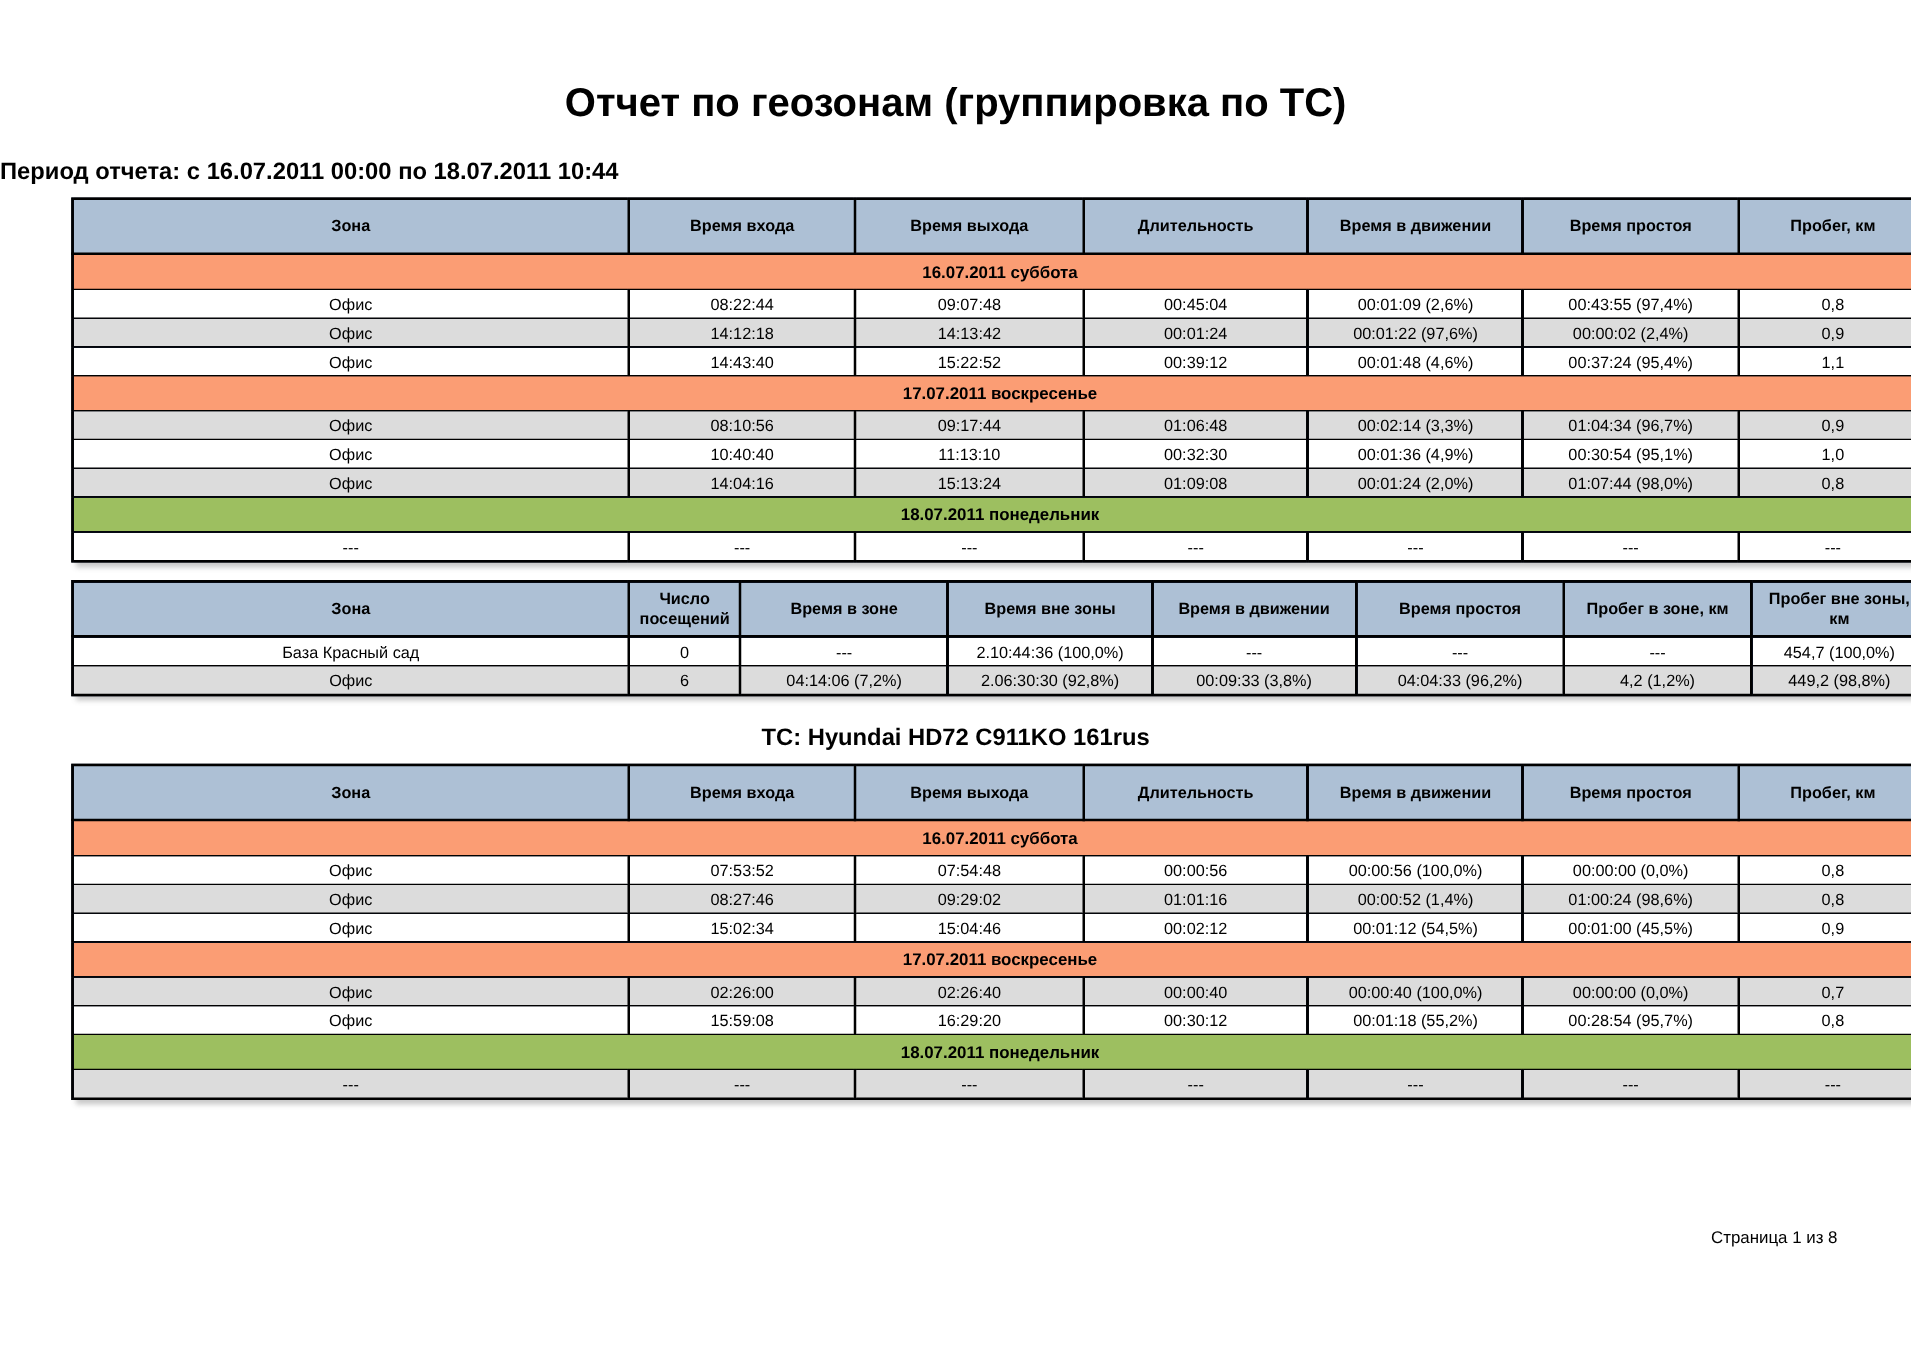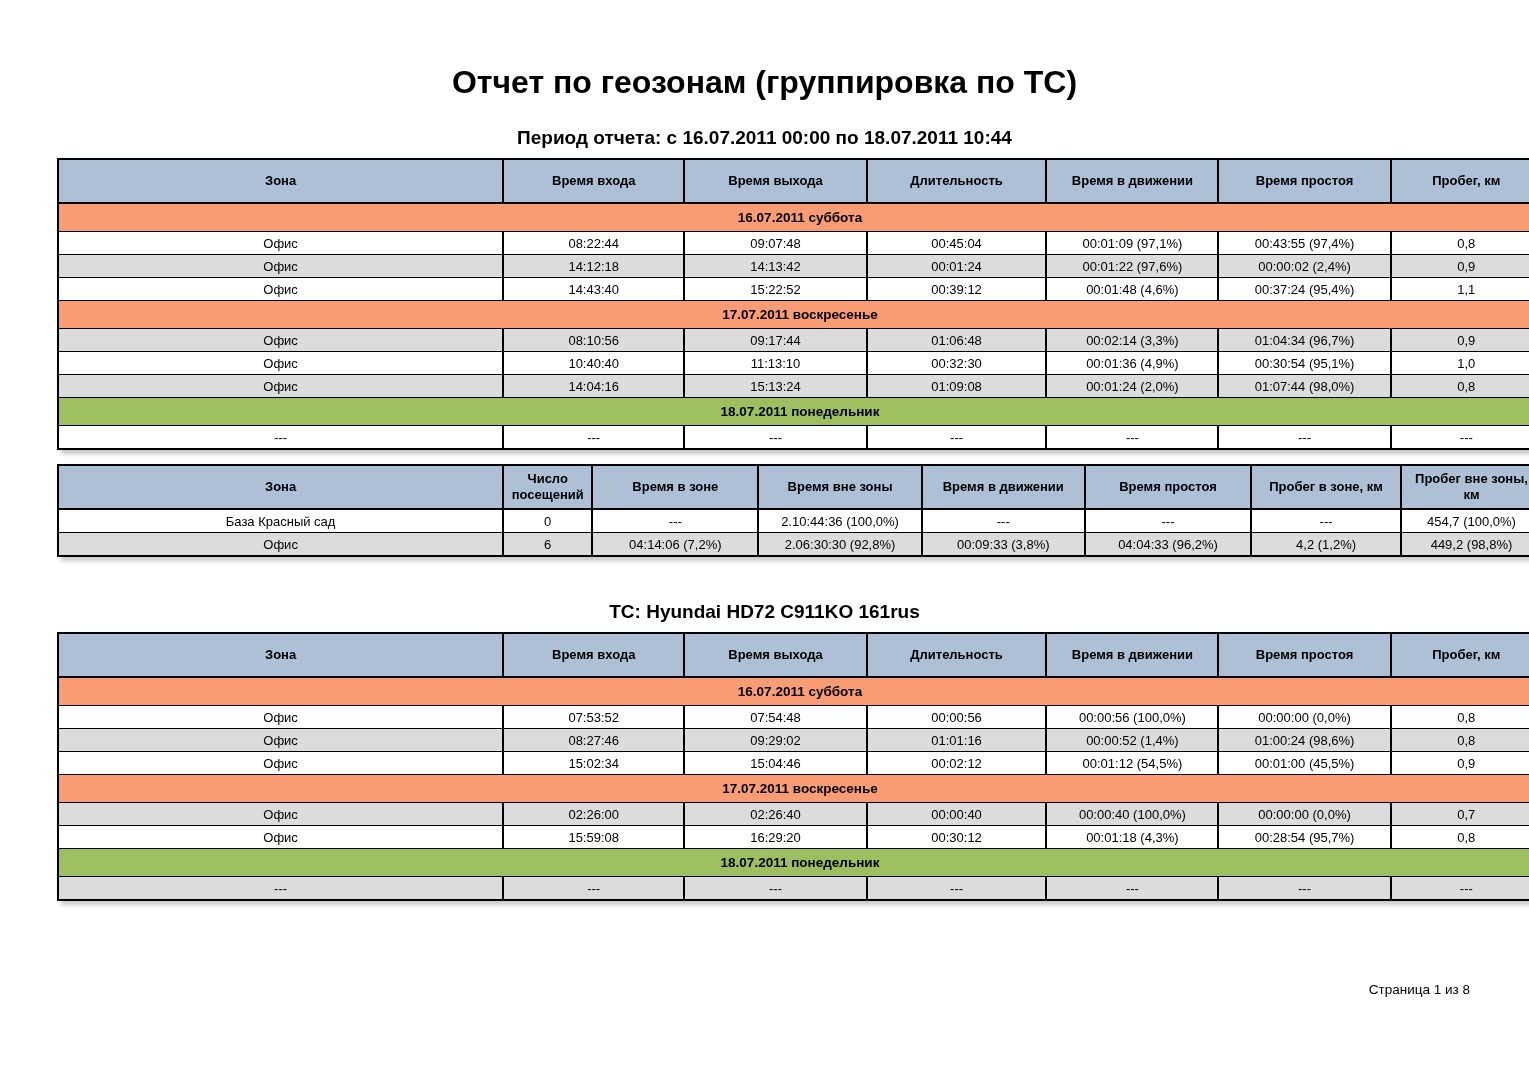--- a/index.html
+++ b/index.html
@@ -20,34 +20,33 @@
     margin: 0;
     padding-top: 64px;
     text-align: center;
     font-size: 32px;
     font-weight: bold;
     letter-spacing: 0px;
   }
   .report-period {
     margin: 0;
     padding-top: 26px;
-    text-align: center;
+    text-align: left;
     font-size: 19px;
     font-weight: bold;
   }
   .vehicle-title {
     margin: 0;
     padding-top: 16px;
     text-align: center;
     font-size: 19px;
     font-weight: bold;
   }
   .vehicle-title.second {
-    padding-top: 7px;
-    margin-top: 37px;
+    padding-top: 23px;
   }
   table.report {
     width: 1486px;
     margin: 9px 0 0 57px;
     border-collapse: collapse;
     table-layout: fixed;
     box-shadow: 4px 4px 4px rgba(100,100,100,0.35);
     background: #0f172a;
   }
   table.report.summary {
@@ -132,21 +131,21 @@
       </thead>
     <tbody>
         <tr class="day-bar orange">
           <td colspan="7">16.07.2011 суббота</td>
         </tr>
         <tr class="row-white">
           <td>Офис</td>
           <td>08:22:44</td>
           <td>09:07:48</td>
           <td>00:45:04</td>
-          <td>00:01:09 (97,1%)</td>
+          <td>00:01:09 (2,6%)</td>
           <td>00:43:55 (97,4%)</td>
           <td>0,8</td>
         </tr>
         <tr class="row-gray">
           <td>Офис</td>
           <td>14:12:18</td>
           <td>14:13:42</td>
           <td>00:01:24</td>
           <td>00:01:22 (97,6%)</td>
           <td>00:00:02 (2,4%)</td>
@@ -317,21 +316,21 @@
           <td>00:00:40</td>
           <td>00:00:40 (100,0%)</td>
           <td>00:00:00 (0,0%)</td>
           <td>0,7</td>
         </tr>
         <tr class="row-white">
           <td>Офис</td>
           <td>15:59:08</td>
           <td>16:29:20</td>
           <td>00:30:12</td>
-          <td>00:01:18 (4,3%)</td>
+          <td>00:01:18 (55,2%)</td>
           <td>00:28:54 (95,7%)</td>
           <td>0,8</td>
         </tr>
         <tr class="day-bar green">
           <td colspan="7">18.07.2011 понедельник</td>
         </tr>
         <tr class="row-gray">
           <td>---</td>
           <td>---</td>
           <td>---</td>

